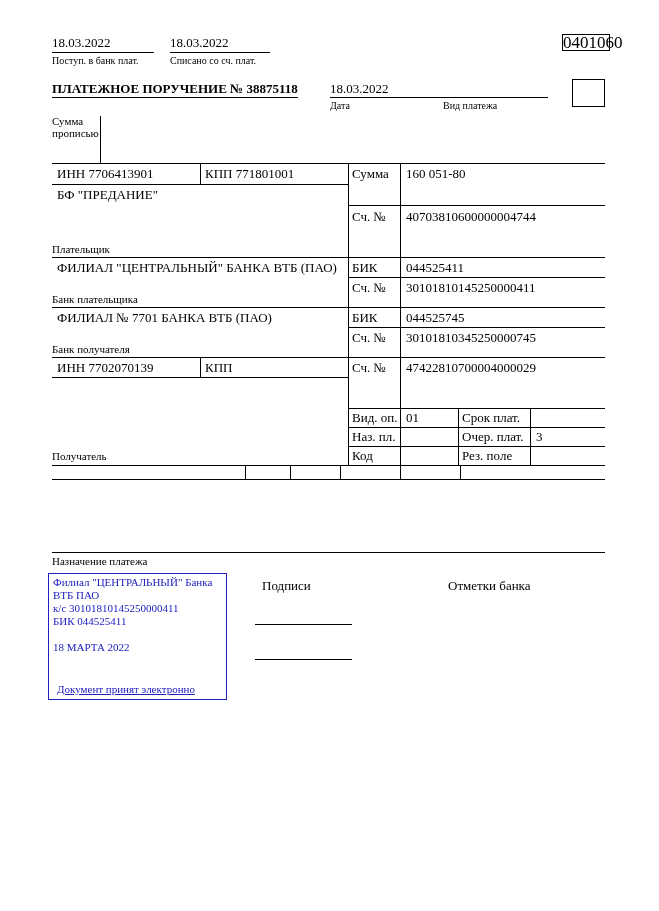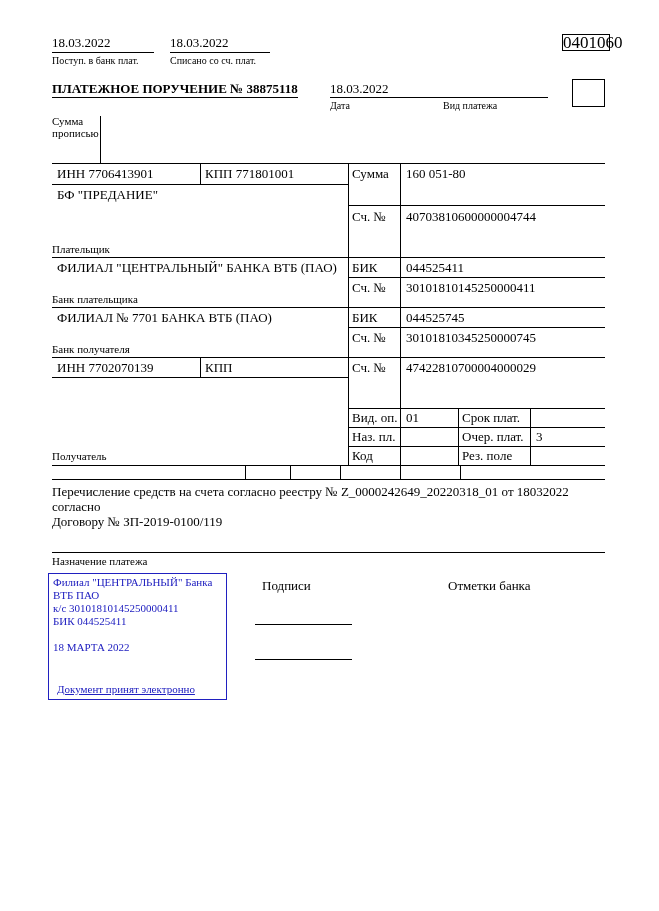--- a/index.html
+++ b/index.html
@@ -83,22 +83,20 @@
   <div class="abs t13" style="left:352px;top:410px;">Вид. оп.</div>
   <div class="abs t13" style="left:406px;top:410px;">01</div>
   <div class="abs t13" style="left:462px;top:410px;">Срок плат.</div>
   <div class="abs t13" style="left:352px;top:429px;">Наз. пл.</div>
   <div class="abs t13" style="left:462px;top:429px;">Очер. плат.</div>
   <div class="abs t13" style="left:536px;top:429px;">3</div>
   <div class="abs t13" style="left:352px;top:448px;">Код</div>
   <div class="abs t13" style="left:462px;top:448px;">Рез. поле</div>
   <div class="abs t11" style="left:52px;top:450px;">Получатель</div>
 
-  <div class="abs t13" style="left:52px;top:484px;width:560px;">Перечисление средств на счета согласно реестру № Z_0000242649_20220318_01 от 18032022 согласно
-Договору № ЗП-2019-0100/119</div>
   <div class="abs t11" style="left:52px;top:555px;">Назначение платежа</div>
 
   <div class="abs t13" style="left:262px;top:578px;">Подписи</div>
   <div class="abs t13" style="left:448px;top:578px;">Отметки банка</div>
 
   <div id="stamp" style="color: rgb(32, 32, 192); border-color: rgb(32, 32, 192);">
     <div class="inner">
       <div class="stamp-bank" style="white-space:pre-line;">Филиал "ЦЕНТРАЛЬНЫЙ" Банка
 ВТБ ПАО</div>
       <div>к/с 30101810145250000411</div>

